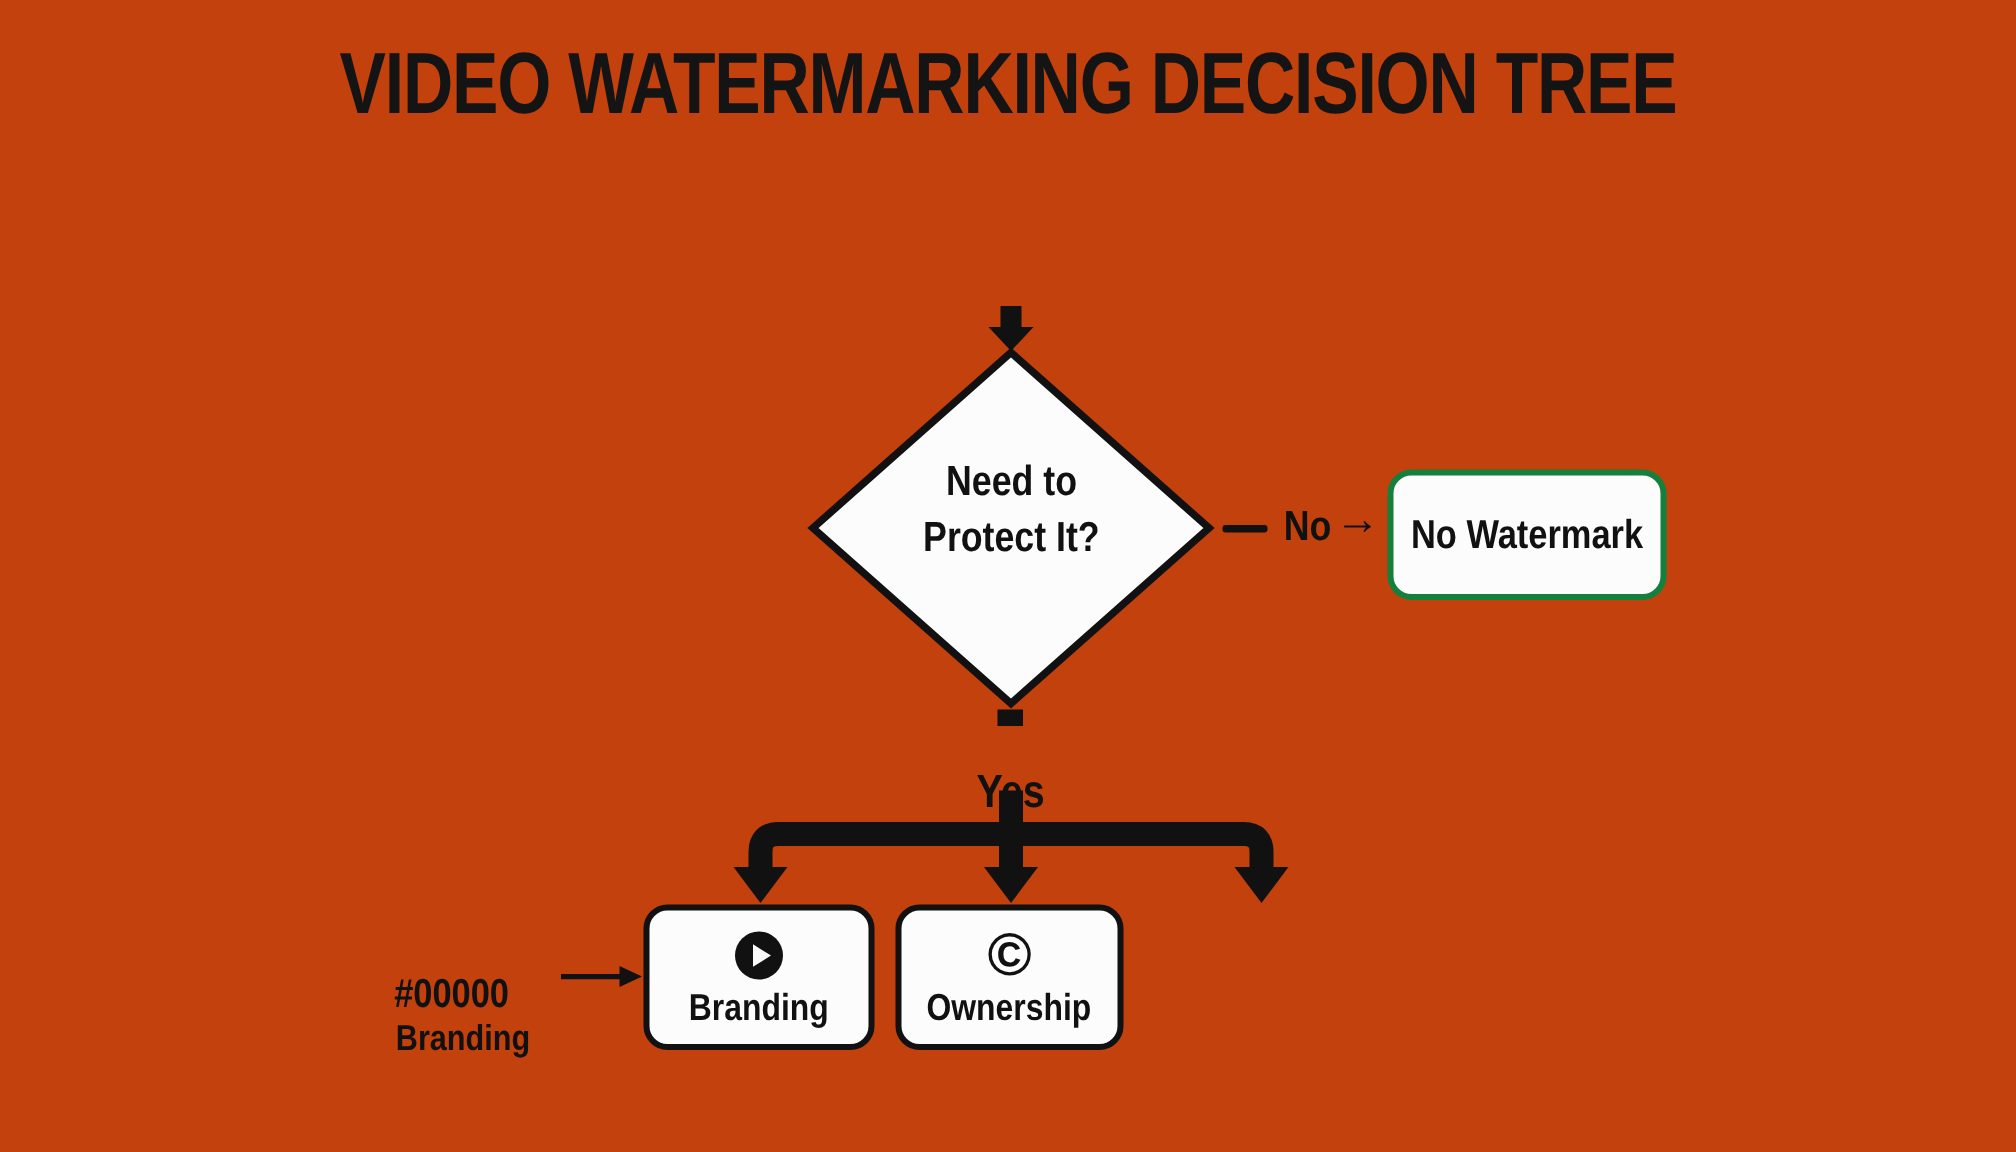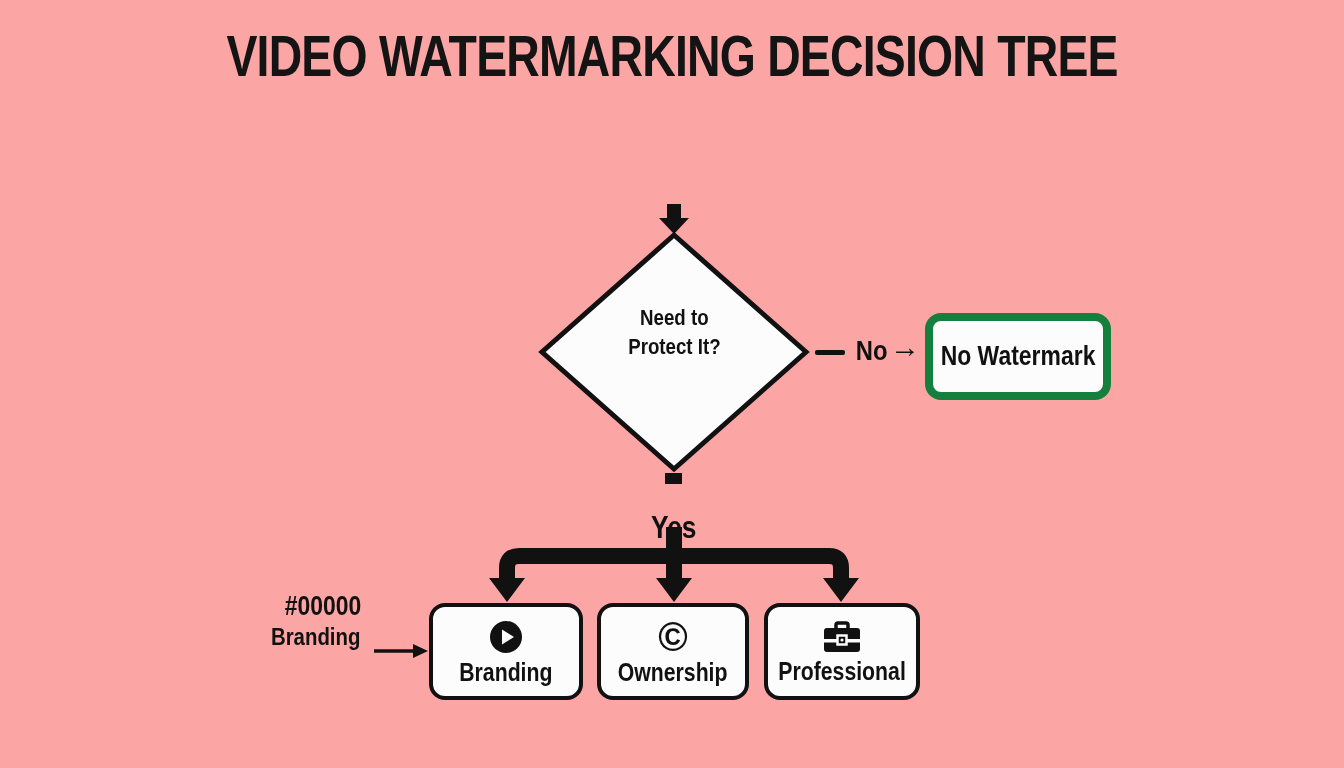--- a/index.html
+++ b/index.html
@@ -1,18 +1,18 @@
 <!DOCTYPE html>
 <html><head>
 <meta charset="utf-8">
 <style>
   html,body{margin:0;padding:0;background:#e9e9e9;}
   .canvas{
     position:relative;width:1344px;height:768px;overflow:hidden;
-    background:#fca5a5;color:#111;
+    background:#c2410c;color:#111;
     font-family:"Liberation Sans",sans-serif;
   }
   .abs{position:absolute;}
   .cond{display:inline-block;transform:scaleX(0.8);transform-origin:50% 50%;white-space:nowrap;}
   .cond2{display:inline-block;transform:scaleX(0.85);transform-origin:50% 50%;white-space:nowrap;}
 
   .title-wrap{left:0;right:0;top:22px;text-align:center;}
   .title-wrap h1{
     margin:0;font-size:58px;font-weight:700;letter-spacing:-1px;color:#141414;
   }
@@ -20,48 +20,48 @@
   .start-node{
     left:623px;top:110px;width:92px;height:92px;
     border:5px solid #111;border-radius:50%;background:#fcfcfc;
     display:flex;flex-direction:column;align-items:center;justify-content:center;
     gap:1px;z-index:2;padding-top:4px;box-sizing:content-box;
   }
   .start-label{font-size:19px;font-weight:700;line-height:1;}
 
   .diamond-text{
     left:554px;top:303px;width:240px;text-align:center;
-    font-size:22px;font-weight:700;line-height:1.32;z-index:2;
+    font-size:28px;font-weight:700;line-height:1.32;z-index:2;
   }
 
   .edge-label{font-weight:700;z-index:2;}
   .no-label{left:848px;top:335px;width:48px;text-align:center;font-size:28px;}
   .arrow-right-glyph{left:890px;top:330px;font-size:30px;font-weight:700;z-index:2;}
   .yes-label{left:634px;top:510px;width:80px;text-align:center;font-size:31px;}
 
   .result-box{
-    box-sizing:border-box;border:8px solid #15803d;border-radius:16px;background:#fcfcfc;
+    box-sizing:border-box;border:4px solid #15803d;border-radius:16px;background:#fcfcfc;
     display:flex;align-items:center;justify-content:center;z-index:2;
   }
   .no-watermark-box{left:925px;top:313px;width:186px;height:87px;}
   .no-watermark-box .label{font-size:27px;font-weight:700;}
 
   .outcome-box{
     box-sizing:border-box;border:4px solid #111;border-radius:16px;background:#fcfcfc;
     top:603px;height:97px;display:flex;flex-direction:column;align-items:center;
     justify-content:center;gap:5px;z-index:2;
   }
   .outcome-box .label{font-size:25px;font-weight:700;line-height:1;}
   .outcome-branding{left:429px;width:154px;}
   .outcome-ownership{left:597px;width:152px;}
   .outcome-professional{left:764px;width:156px;}
   .copyright-glyph{font-size:40px;font-weight:700;line-height:36px;}
 
   .annotation{
-    left:256px;top:591px;width:112px;text-align:right;z-index:2;line-height:1.18;
+    left:256px;top:647px;width:112px;text-align:left;z-index:2;line-height:1.18;
   }
   .annotation .hex{font-size:27px;font-weight:700;}
   .annotation .name{font-size:24px;font-weight:700;}
 
   svg.flow{left:0;top:0;z-index:1;}
 </style>
 </head>
 <body>
 
 <div class="canvas">
@@ -121,29 +121,19 @@
       <polygon points="14,10.5 14,25.5 26,18" fill="#fcfcfc"></polygon>
     </svg>
     <span class="label"><span class="cond2">Branding</span></span>
   </div>
 
   <div class="abs outcome-box outcome-ownership">
     <span class="copyright-glyph">©</span>
     <span class="label"><span class="cond2">Ownership</span></span>
   </div>
 
-  <div class="abs outcome-box outcome-professional">
-    <svg width="40" height="34" viewBox="0 0 40 34">
-      <path d="M14,8 V5 a2,2 0 0 1 2,-2 h8 a2,2 0 0 1 2,2 V8" fill="none" stroke="#111" stroke-width="3.5"></path>
-      <rect x="2" y="8" width="36" height="24" rx="3" fill="#111"></rect>
-      <rect x="2" y="19" width="36" height="3.5" fill="#fcfcfc"></rect>
-      <rect x="15.5" y="15.5" width="9" height="9" fill="#111" stroke="#fcfcfc" stroke-width="2.5"></rect>
-      <circle cx="20" cy="20" r="1.6" fill="#fcfcfc"></circle>
-    </svg>
-    <span class="label"><span class="cond2">Professional</span></span>
-  </div>
 
   <div class="abs annotation">
     <div class="hex"><span class="cond2">#00000</span></div>
     <div class="name"><span class="cond2">Branding</span></div>
   </div>
 
 </div>
 
 </body></html>

